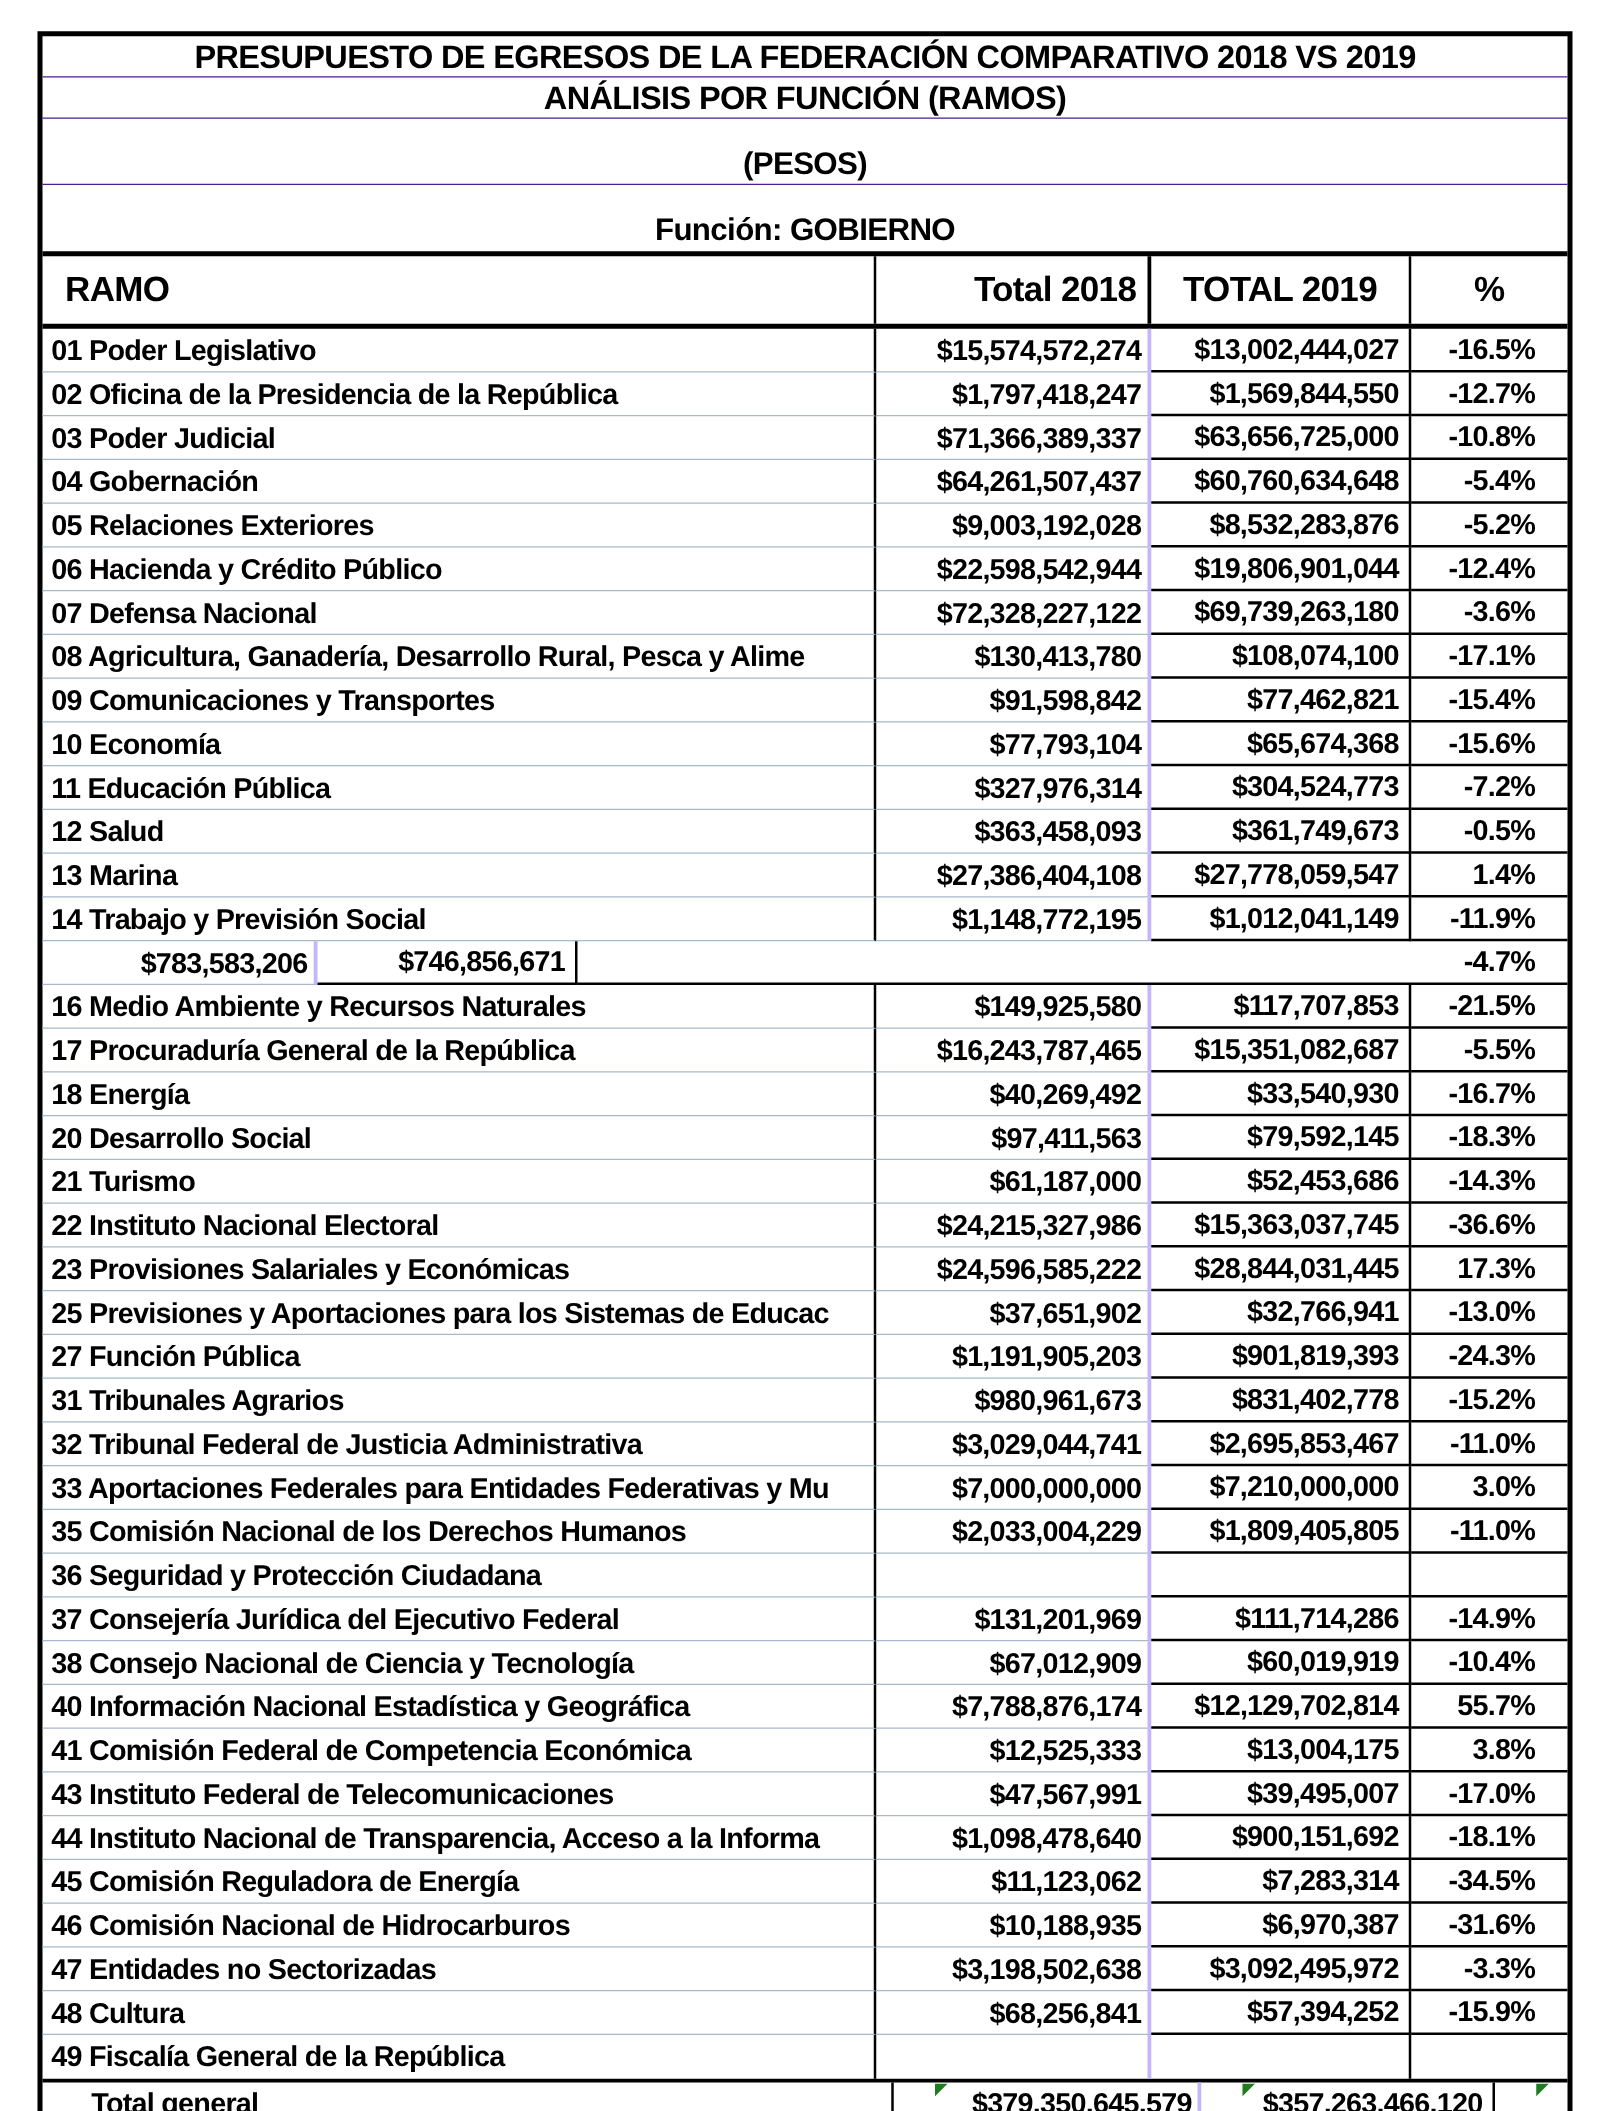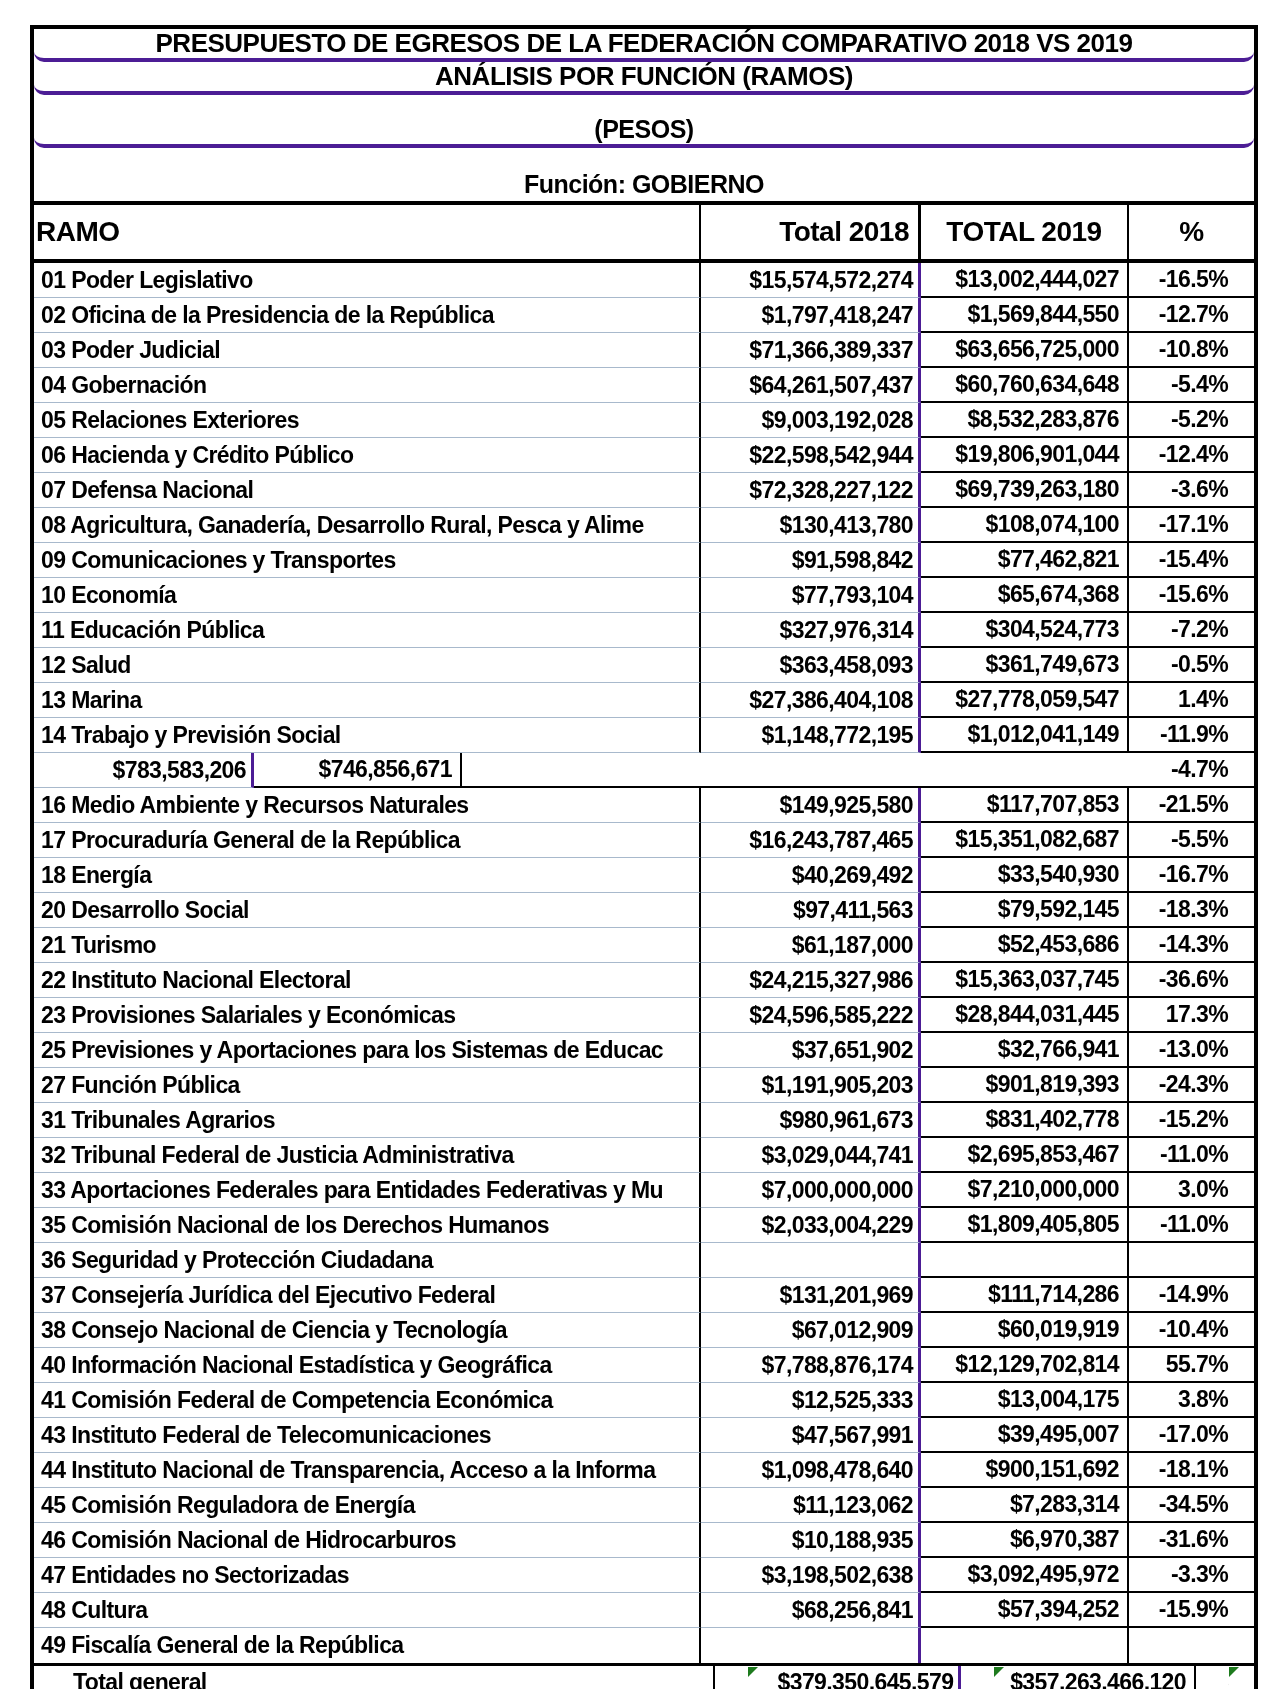--- a/index.html
+++ b/index.html
@@ -11,50 +11,50 @@
   }
   .sheet {
     position: absolute; left: 30px; top: 25px; width: 1228px;
     border: 4px solid #000; background: #fff;
   }
   
   .title-row {
     height: 33px; display: flex; align-items: center; justify-content: center;
     white-space: nowrap; overflow: hidden; letter-spacing: -0.5px;
   }
-  .title-row.sep { border-bottom: 4px solid #4c1d95; border-radius: 10px; }
+  .title-row.sep { border-bottom: 1px solid #4c1d95; }
   .t-lg { font-size: 26px; }
   .t-md { font-size: 25px; margin-top: 20px; }
   
   .w0 { width: 667px; }
   .w1 { width: 220px; }
   .w2 { width: 208px; }
   .w3 { flex: 1; }
   
   .header-row {
     display: flex; height: 62px;
     border-top: 4px solid #000; border-bottom: 4px solid #000;
     font-size: 28px; letter-spacing: -0.5px;
   }
   .hcell { height: 100%; display: flex; align-items: center; overflow: hidden; white-space: nowrap; }
-  .h0 { justify-content: flex-start; padding-left: 2px; border-right: 2px solid #000; }
+  .h0 { justify-content: flex-start; padding-left: 18px; border-right: 2px solid #000; }
   .h1 { justify-content: flex-end; padding-right: 9px; border-right: 3px solid #000; }
   .h2 { justify-content: center; border-right: 2px solid #000; }
   .h3 { justify-content: center; }
   
   .trow { display: flex; height: 35px; }
   .cell {
     height: 100%; display: flex; align-items: center;
     font-size: 23px; letter-spacing: -0.6px;
     overflow: hidden; white-space: nowrap;
   }
   .c0 { justify-content: flex-start; padding-left: 7px;
         border-right: 2px solid #000; border-bottom: 1px solid #a8b9cc; }
   .c1 { justify-content: flex-end; padding-right: 5px;
-        border-right: 3px solid #4c1d95; border-bottom: 1px solid #a8b9cc; }
+        border-right: 3px solid #c4b5fd; border-bottom: 1px solid #a8b9cc; }
   .c2 { justify-content: flex-end; padding-right: 8px;
         border-right: 2px solid #000; border-bottom: 2px solid #000; }
   .c3 { justify-content: flex-end; padding-right: 26px;
         border-bottom: 2px solid #000; }
   #rows .trow:last-child .cell { border-bottom: none; }
   
   .total-row {
     display: flex; height: 36px; border-top: 3px solid #000;
   }
   .total-row .cell { border-bottom: none; font-size: 23px; margin-left: 32px; }

